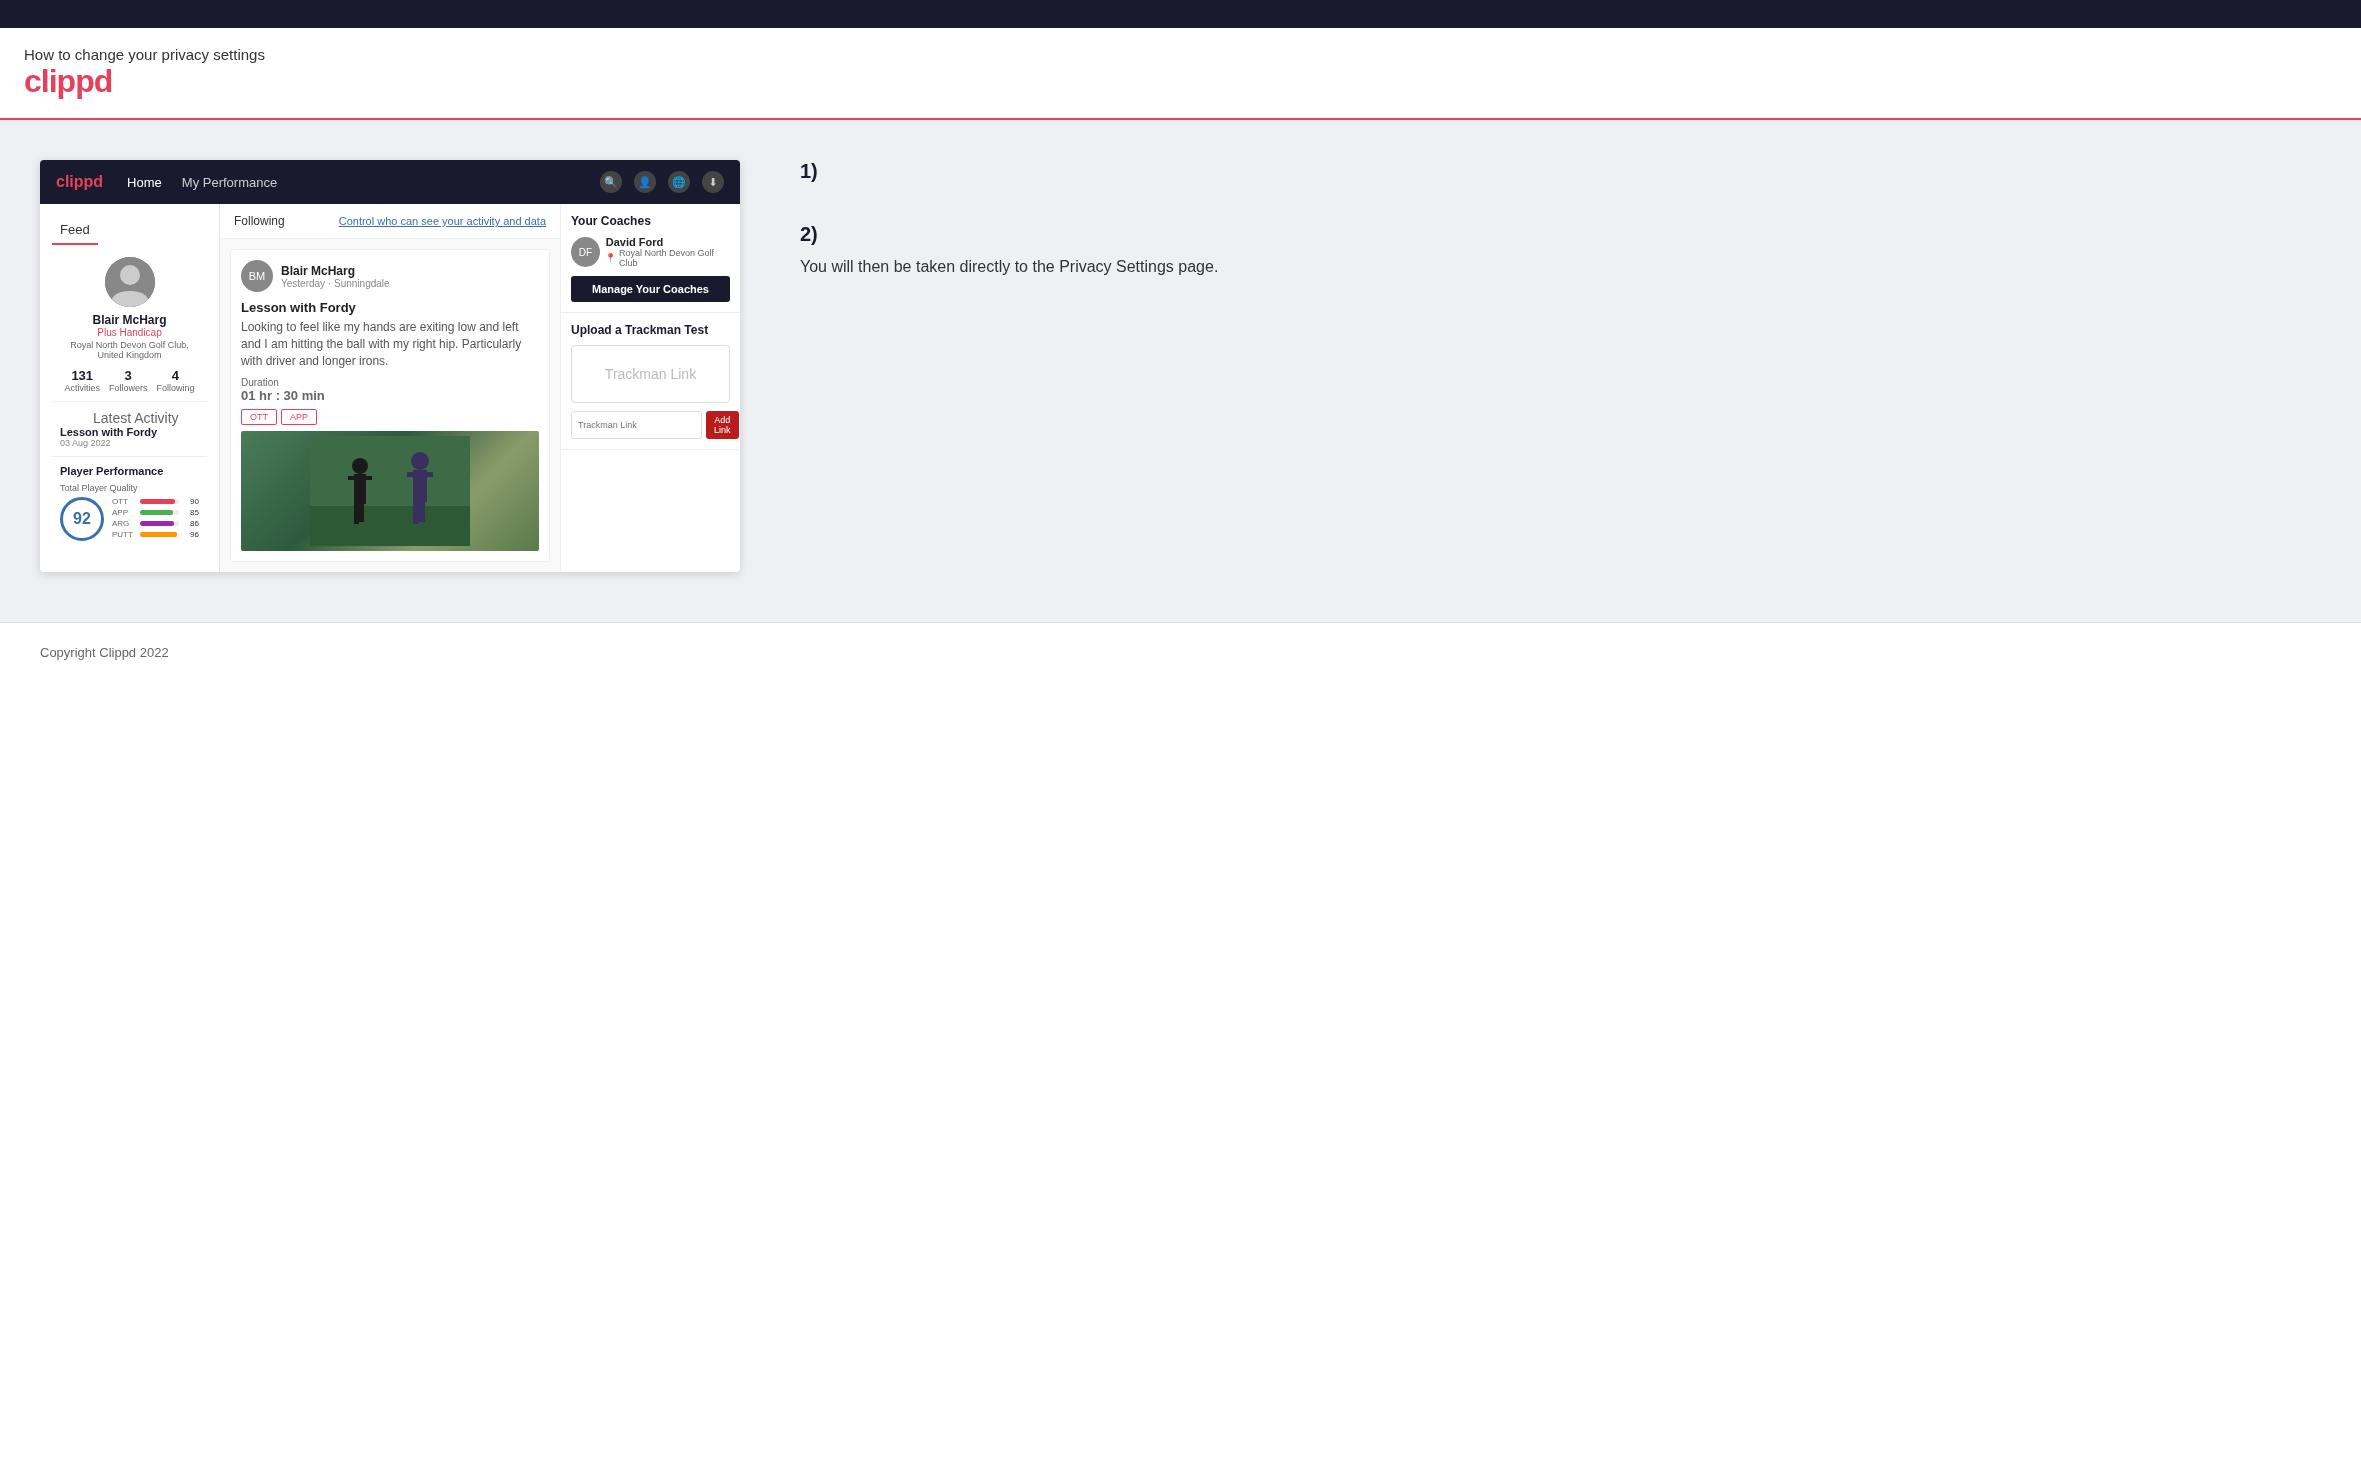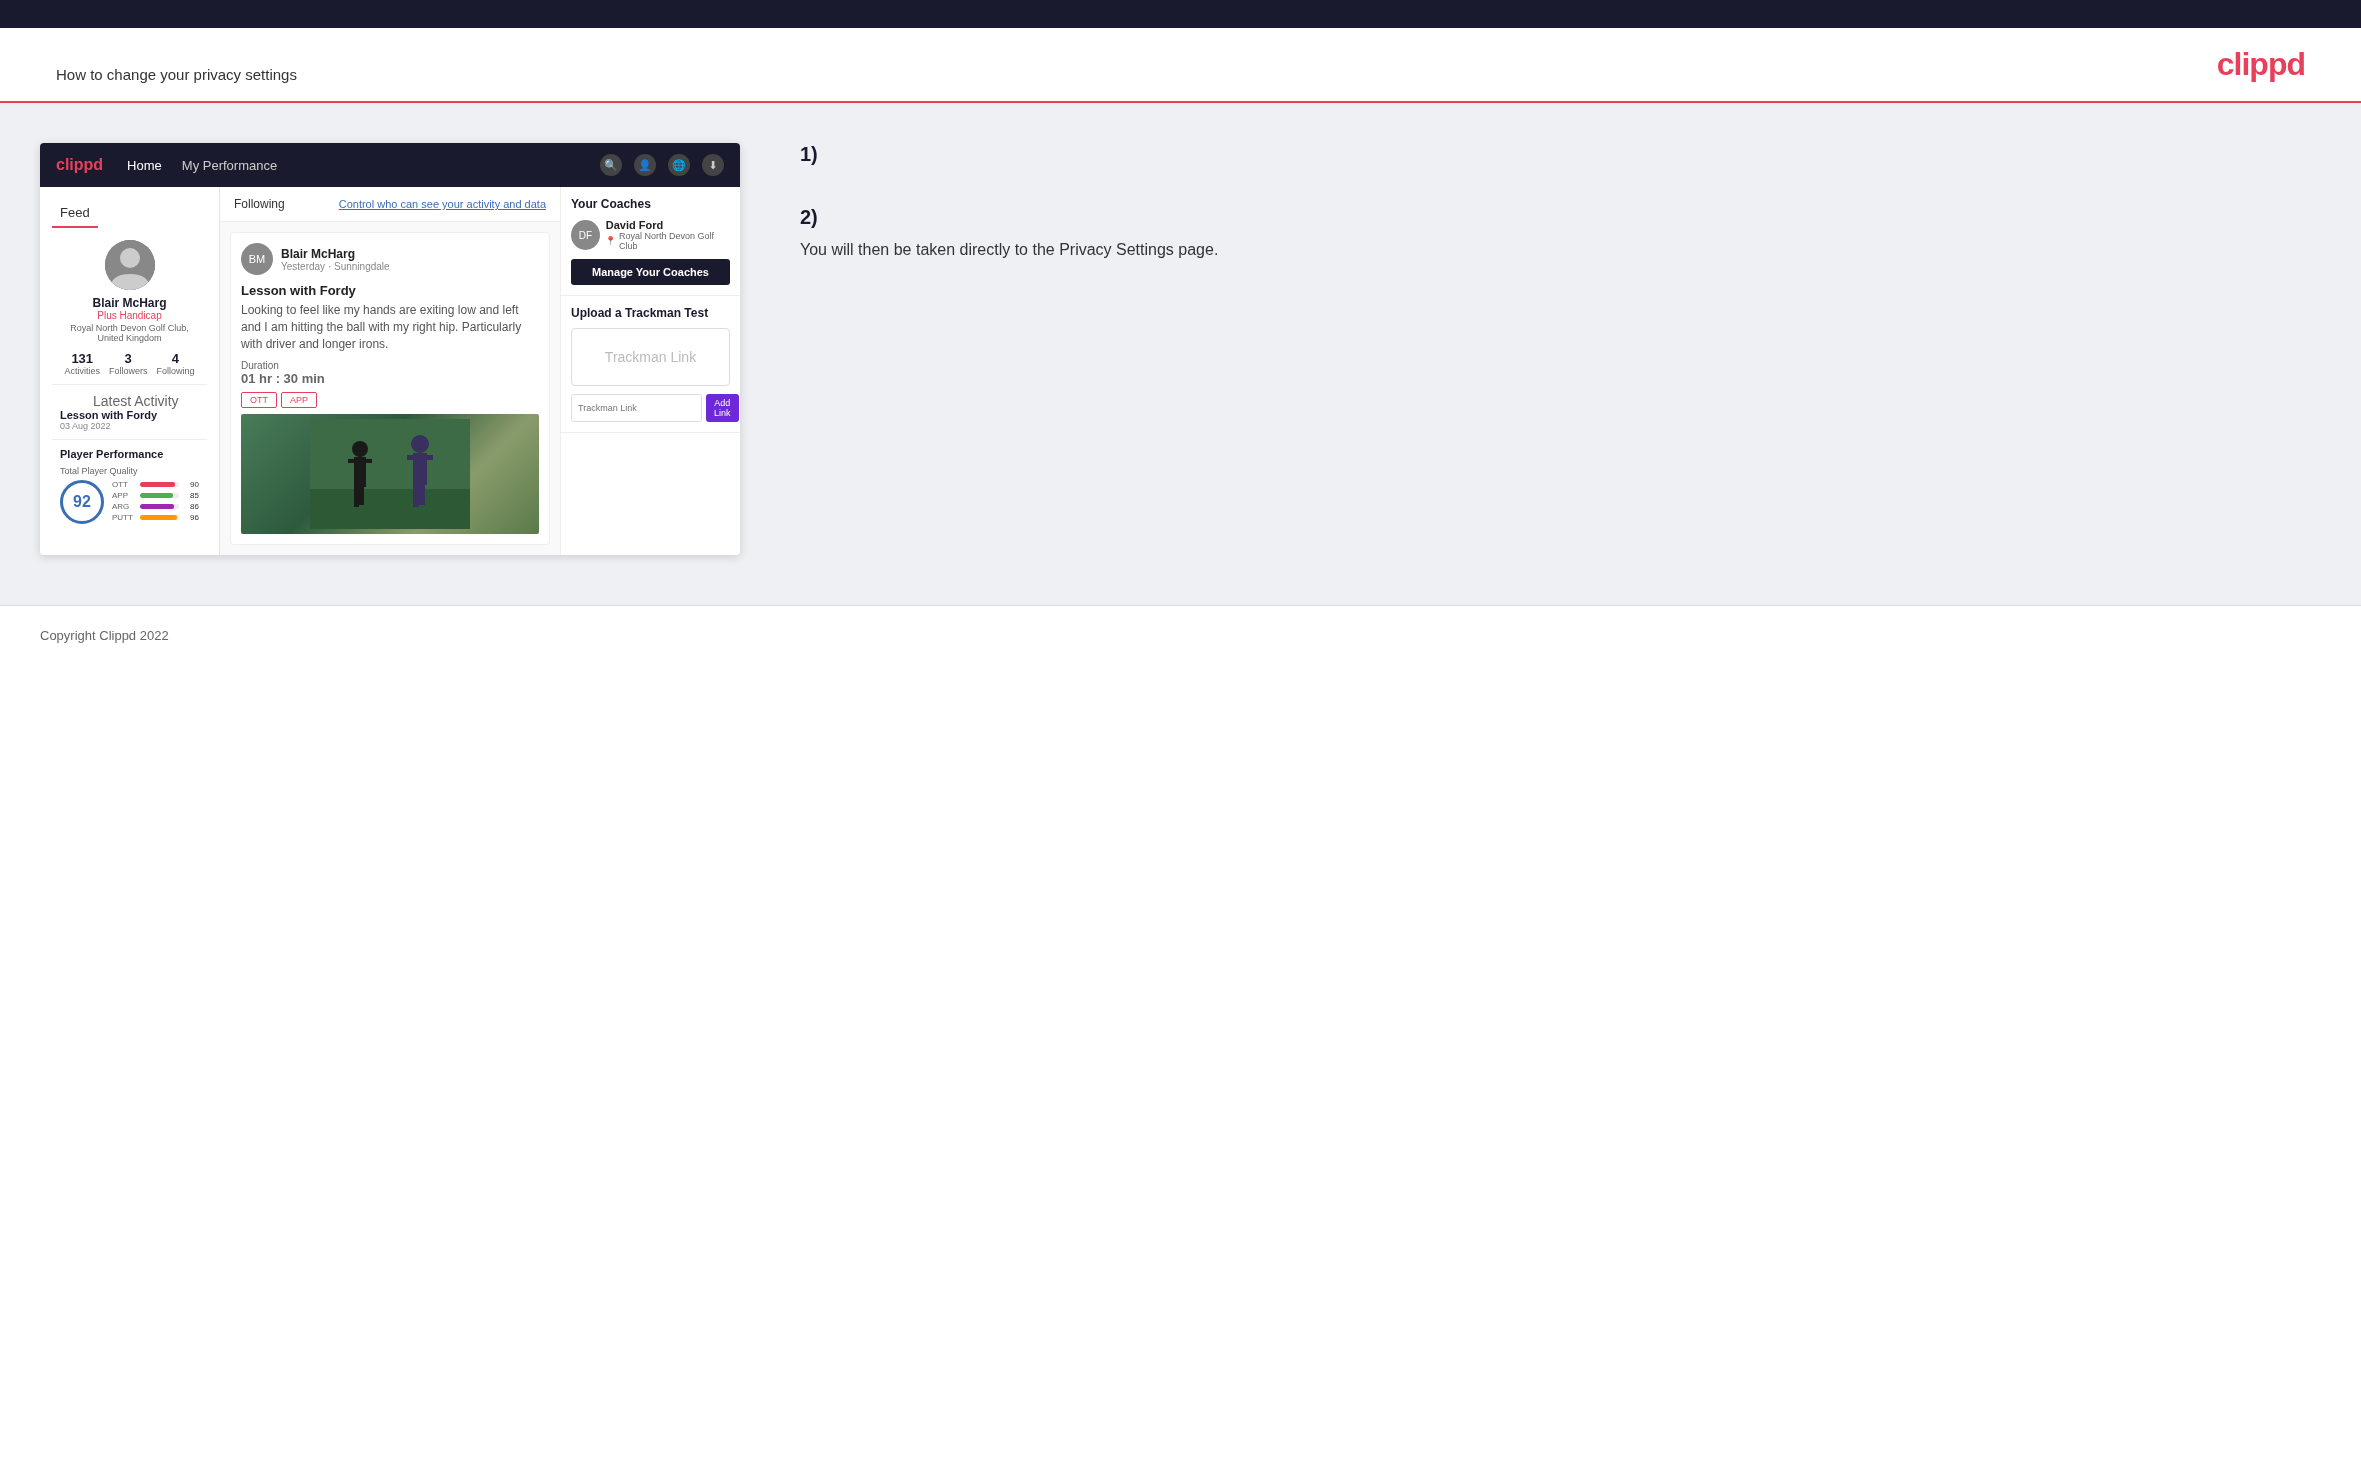--- a/index.html
+++ b/index.html
@@ -1,19 +1,19 @@
 <!DOCTYPE html>
 <html><head>
   <meta charset="utf-8">
   <style>
     * { box-sizing: border-box; margin: 0; padding: 0; }
     body { font-family: -apple-system, BlinkMacSystemFont, 'Segoe UI', sans-serif; background: #fff; color: #222; }
 
     .top-bar { background: #1a1a2e; height: 28px; }
-    .header { display: flex; align-items: flex-end; justify-content: space-between; padding: 18px 56px; border-bottom: 2px solid #e8405a; }
+    .header { display: flex; align-items: flex-start; justify-content: space-between; padding: 18px 24px; border-bottom: 2px solid #e8405a; flex-direction: column; }
     .header-title { font-size: 15px; color: #333; }
     .clippd-logo { font-size: 32px; font-weight: 700; color: #e8405a; letter-spacing: -1px; }
 
     .main-content { background: #eef0f4; padding: 40px 40px 50px 40px; }
 
     .page-title { font-size: 28px; font-weight: 700; color: #1a1a2e; margin-bottom: 6px; }
     .page-subtitle { font-size: 20px; color: #333; margin-bottom: 40px; }
 
     .demo-area { display: flex; gap: 40px; align-items: flex-start; }
 
@@ -86,21 +86,21 @@
     .coach-avatar { width: 30px; height: 30px; border-radius: 50%; background: #888; display: flex; align-items: center; justify-content: center; color: #fff; font-size: 10px; }
     .coach-name { font-size: 11px; font-weight: 600; }
     .coach-club { font-size: 9px; color: #666; display: flex; align-items: center; gap: 2px; }
     .manage-coaches-btn { width: 100%; padding: 7px; background: #1a1a2e; color: #fff; font-size: 11px; font-weight: 600; border: none; border-radius: 3px; cursor: pointer; text-align: center; }
 
     .trackman-section { padding: 10px; border-bottom: 1px solid #eee; }
     .trackman-title { font-size: 12px; font-weight: 700; color: #1a1a2e; margin-bottom: 8px; }
     .trackman-box { border: 1px solid #ddd; border-radius: 4px; padding: 20px 10px; text-align: center; color: #bbb; font-size: 14px; font-weight: 300; margin-bottom: 8px; }
     .trackman-input-row { display: flex; gap: 4px; }
     .trackman-input { flex: 1; border: 1px solid #ddd; border-radius: 3px; padding: 4px 6px; font-size: 9px; color: #aaa; }
-    .trackman-btn { padding: 4px 8px; background: #6d28d9; color: #fff; font-size: 9px; border: none; border-radius: 3px; cursor: pointer; }
+    .trackman-btn { padding: 4px 8px; background: #b91c1c; color: #fff; font-size: 9px; border: none; border-radius: 3px; cursor: pointer; }
 
     .connect-section { padding: 10px; }
     .connect-title { font-size: 12px; font-weight: 700; color: #1a1a2e; margin-bottom: 8px; }
     .arccos-logo { font-size: 22px; font-weight: 300; color: #1a1a2e; text-align: center; padding: 10px; }
 
     
     .instructions { flex: 1; padding: 0 20px; }
     .instruction-item { margin-bottom: 40px; }
     .instruction-num { font-size: 20px; font-weight: 700; color: #1a1a2e; margin-bottom: 8px; }
     .instruction-text { font-size: 16px; color: #333; line-height: 1.6; }

